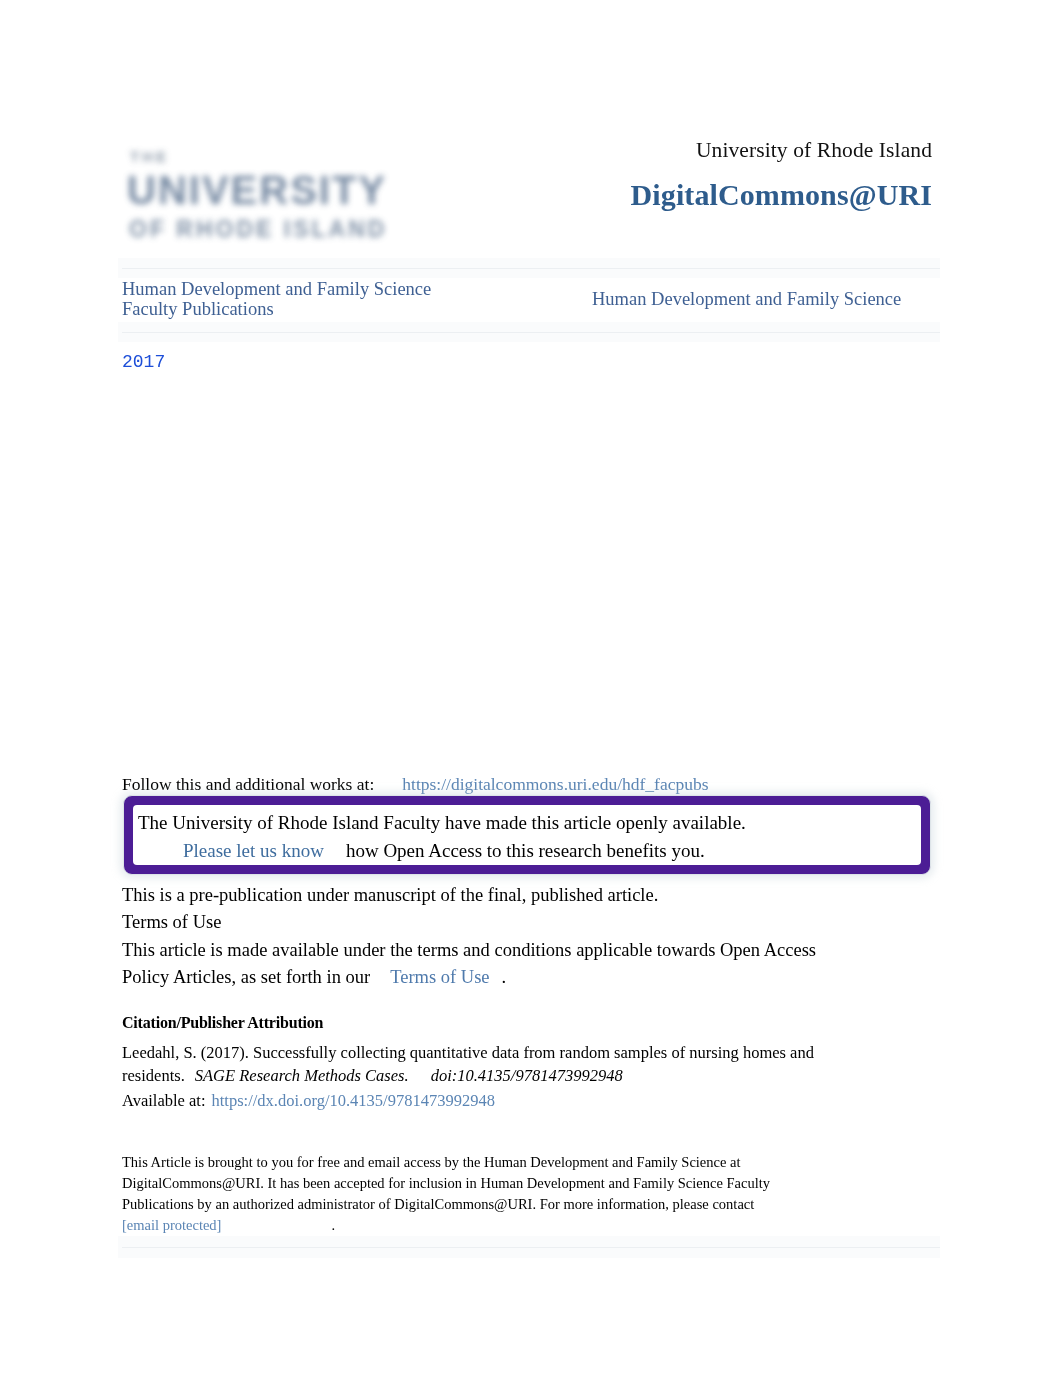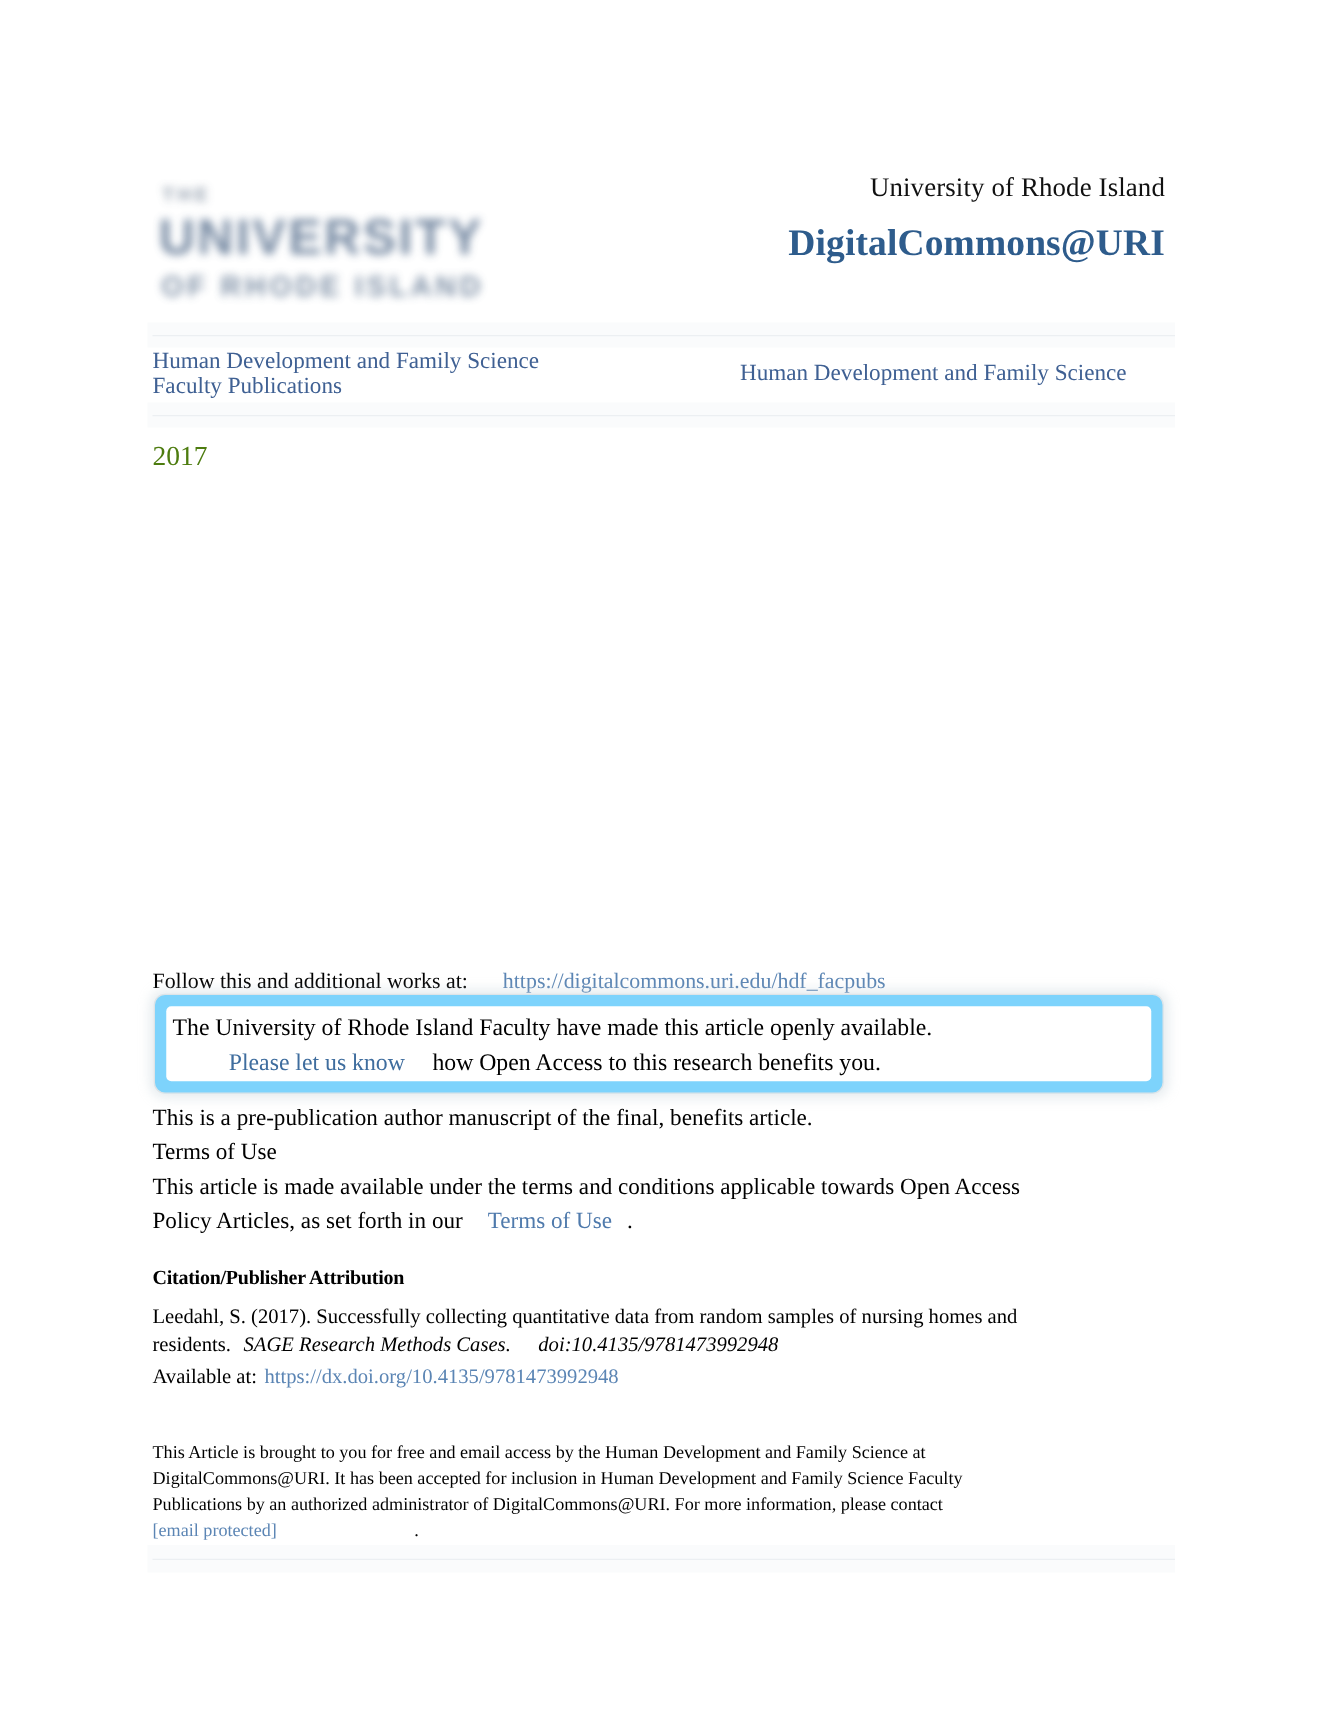--- a/index.html
+++ b/index.html
@@ -133,23 +133,24 @@
   }
 
   
   .content {
     position: absolute;
     left: 122px;
     top: 352px;
     width: 820px;
   }
   .year {
-    font-size: 22px;
-    color: #4d7c0f;
+    font-size: 18px;
+    color: #1d4ed8;
     line-height: 1.2;
+    font-family: Liberation Mono, monospace;
   }
   .title {
     margin-top: 34px;
     font-size: 27px;
     font-weight: bold;
     line-height: 1.55;
     color: #000;
     width: 790px;
   }
   .authors {
@@ -189,21 +190,21 @@
 
   
   .callout {
     position: absolute;
     left: 123px;
     top: 795px;
     width: 808px;
     height: 80px;
     border: 1px solid #dde4e8;
     border-radius: 9px;
-    background: #7dd3fc;
+    background: #4c1d95;
     box-shadow: 0 0 9px 3px rgba(190, 205, 213, 0.40);
     box-sizing: border-box;
   }
   .callout-inner {
     position: absolute;
     left: 9px;
     top: 9px;
     right: 9px;
     bottom: 9px;
     background: #ffffff;
@@ -356,21 +357,21 @@
   <div class="callout">
     <div class="callout-inner">
       <div class="callout-line1">The University of Rhode Island Faculty have made this article openly available.</div>
       <div class="callout-line2">
         <span class="callout-link">Please let us know</span><span class="callout-rest">how Open Access to this research benefits you.</span>
       </div>
     </div>
   </div>
 
   <div class="terms">
-    <p>This is a pre-publication author manuscript of the final, benefits article.</p>
+    <p>This is a pre-publication under manuscript of the final, published article.</p>
     <p>Terms of Use</p>
     <p>This article is made available under the terms and conditions applicable towards Open Access</p>
     <p>
       <span>Policy Articles, as set forth in our</span><span class="tou-link">Terms of Use</span><span class="tou-dot">.</span>
     </p>
   </div>
 
   <div class="citation">
     <div class="citation-head">Citation/Publisher Attribution</div>
     <div class="citation-body">

